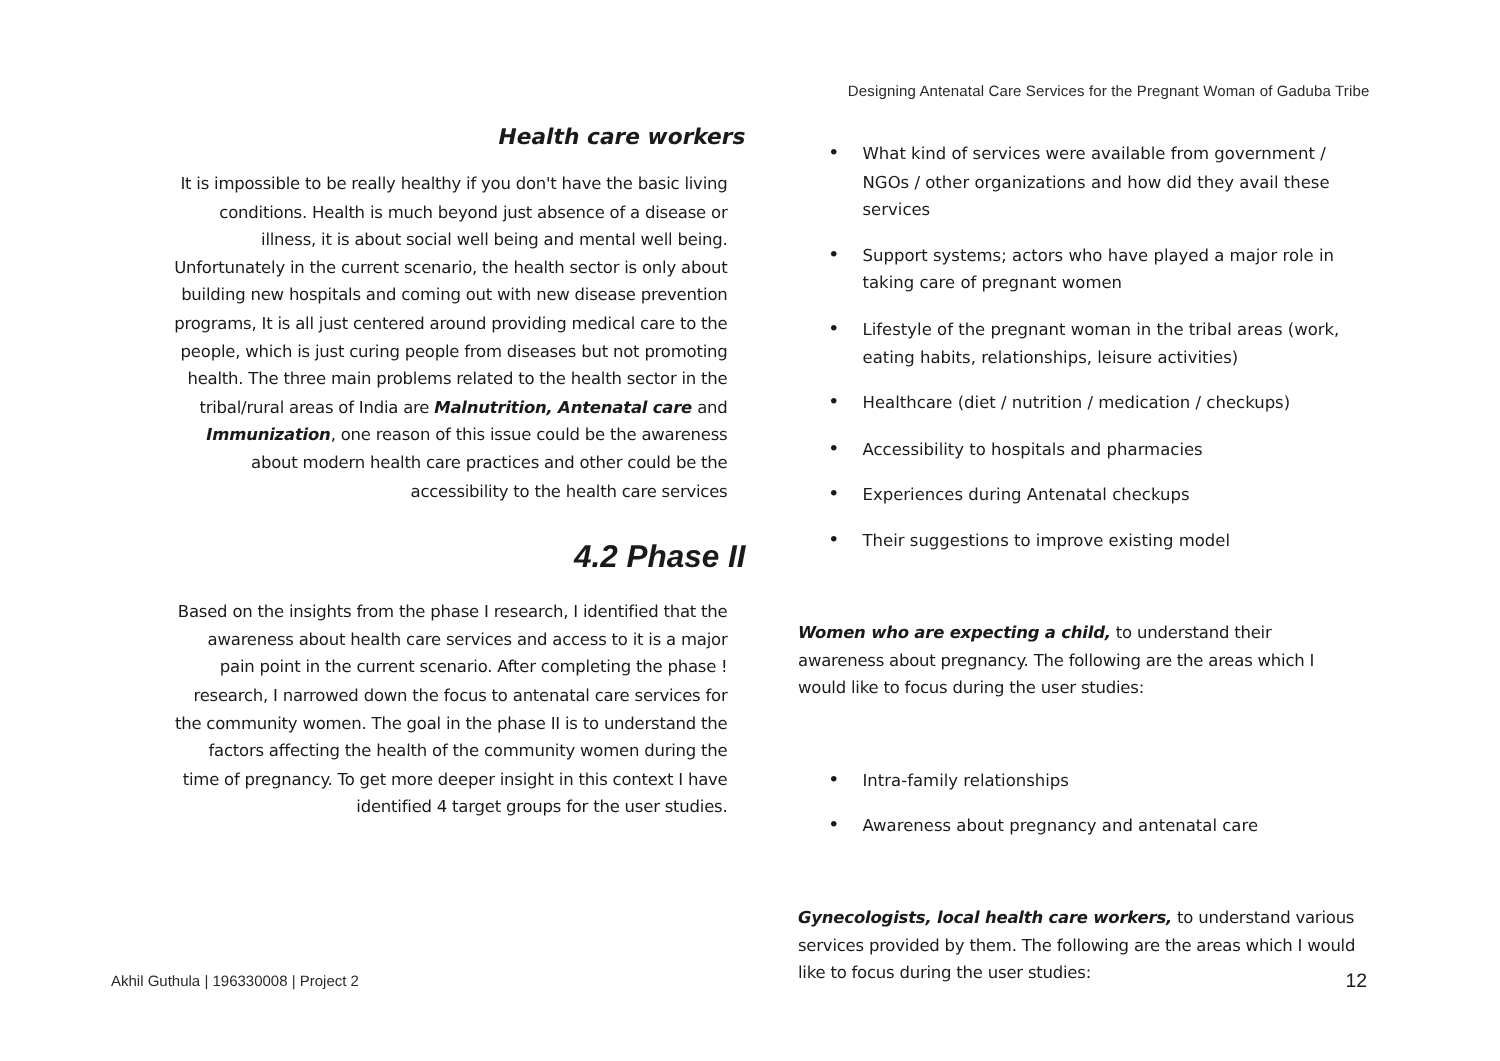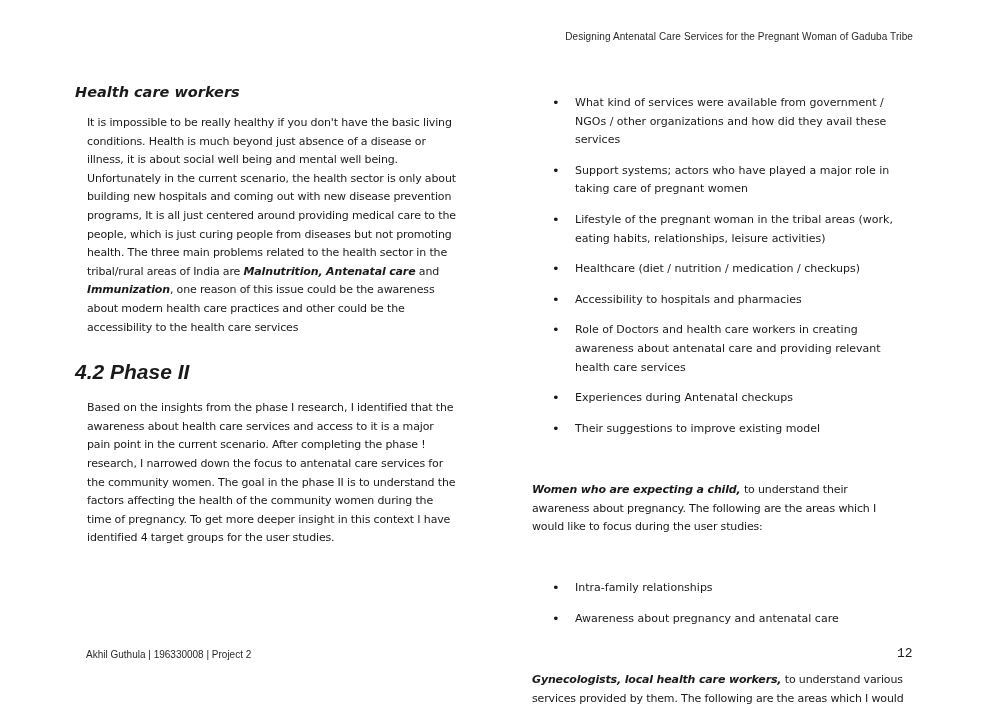--- a/index.html
+++ b/index.html
@@ -1,31 +1,31 @@
 <!DOCTYPE html>
 <html><head>
 <meta charset="utf-8">
 <style>
   html, body { margin: 0; padding: 0; background: #ffffff; }
   body { width: 1000px; height: 707px; position: relative; overflow: hidden; color: #1a1a1a; font-family: "DejaVu Sans", sans-serif; }
-  .running-header { position: absolute; top: 31px; right: 87px; font-family: "Liberation Sans", sans-serif; font-size: 10px; color: #2a2a2a; letter-spacing: 0.1px; }
+  .running-header { position: absolute; top: 56px; right: 87px; font-family: "Liberation Sans", sans-serif; font-size: 10px; color: #2a2a2a; letter-spacing: 0.1px; }
   .col { position: absolute; top: 82px; width: 395px; }
-  .col-left { left: 75px; }
+  .col-left { left: 102px; text-align: right; }
   .col-right { left: 520px; width: 400px; }
   p, li { font-size: 11px; line-height: 18.6px; margin: 12px; }
   p { letter-spacing: -0.15px; }
   .sub-heading { font-size: 14.5px; font-weight: bold; font-style: italic; margin: 0 0 2px 0; line-height: 20px; font-family: "DejaVu Sans", sans-serif; }
   .section-heading { font-size: 21px; font-weight: bold; font-style: italic; margin: 22px 0 14px 0; line-height: 26px; font-family: "Liberation Sans", sans-serif; }
   .bi { font-weight: bold; font-style: italic; }
   .gap { height: 18.6px; }
   ul { margin: 0; padding: 0; list-style: none; }
   ul li { position: relative; padding-left: 43px; }
   ul li::before { content: "\2022"; position: absolute; left: 20px; top: 0; font-size: 13px; }
-  .footer-left { position: absolute; top: 649px; left: 86px; font-family: "Liberation Sans", sans-serif; font-size: 10px; color: #2a2a2a; }
-  .page-num { position: absolute; top: 646px; left: 897px; font-family: Liberation Mono, monospace; font-size: 13px; color: #1a1a1a; }
+  .footer-left { position: absolute; top: 649px; left: 74px; font-family: "Liberation Sans", sans-serif; font-size: 10px; color: #2a2a2a; }
+  .page-num { position: absolute; top: 646px; left: 897px; font-family: Liberation Sans, sans-serif; font-size: 13px; color: #1a1a1a; }
 </style>
 </head>
 <body>
 
 <div class="running-header">Designing Antenatal Care Services for the Pregnant Woman of Gaduba Tribe</div>
 
 <div class="col col-left">
   <h3 class="sub-heading">Health care workers</h3>
   <p><span>It is impossible to be really healthy if you don't have the basic living conditions. Health is much beyond just absence of a disease or illness, it is about social well being and mental well being. Unfortunately in the current scenario, the health sector is only about building new hospitals and coming out with new disease prevention programs, It is all just centered around providing medical care to the people, which is just curing people from diseases but not promoting health. The three main problems related to the health sector in the tribal/rural areas of India are </span><span class="bi">Malnutrition, Antenatal care</span><span> and </span><span class="bi">Immunization</span><span>, one reason of this issue could be the awareness about modern health care practices and other could be the accessibility to the health care services</span></p>
 
@@ -35,21 +35,20 @@
   <div class="gap"></div>
 </div>
 
 <div class="col col-right">
   <ul>
     <li>What kind of services were available from government / NGOs / other organizations and how did they avail these services</li>
     <li>Support systems; actors who have played a major role in taking care of pregnant women</li>
     <li>Lifestyle of the pregnant woman in the tribal areas (work, eating habits, relationships, leisure activities)</li>
     <li>Healthcare (diet / nutrition / medication / checkups)</li>
     <li>Accessibility to hospitals and pharmacies</li>
-    <li>Role of Doctors and health care workers in creating awareness about antenatal care and providing relevant health care services</li>
     <li>Experiences during Antenatal checkups</li>
     <li>Their suggestions to improve existing model</li>
   </ul>
   <div class="gap"></div>
   <p><span class="bi">Women who are expecting a child,</span><span> to understand their awareness about pregnancy. The following are the areas which I would like to focus during the user studies:</span></p>
   <div class="gap"></div>
   <ul>
     <li>Intra-family relationships</li>
     <li>Awareness about pregnancy and antenatal care</li>
   </ul>

